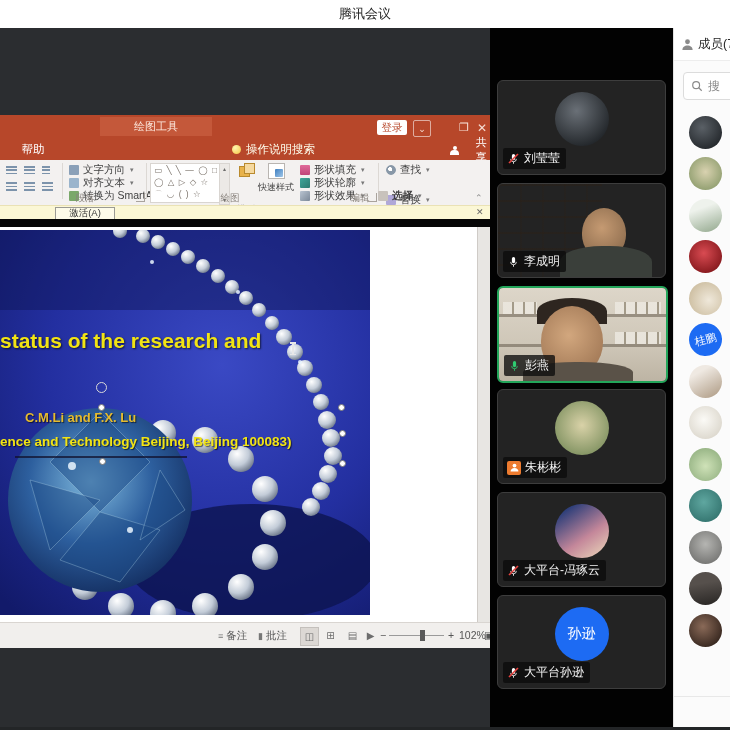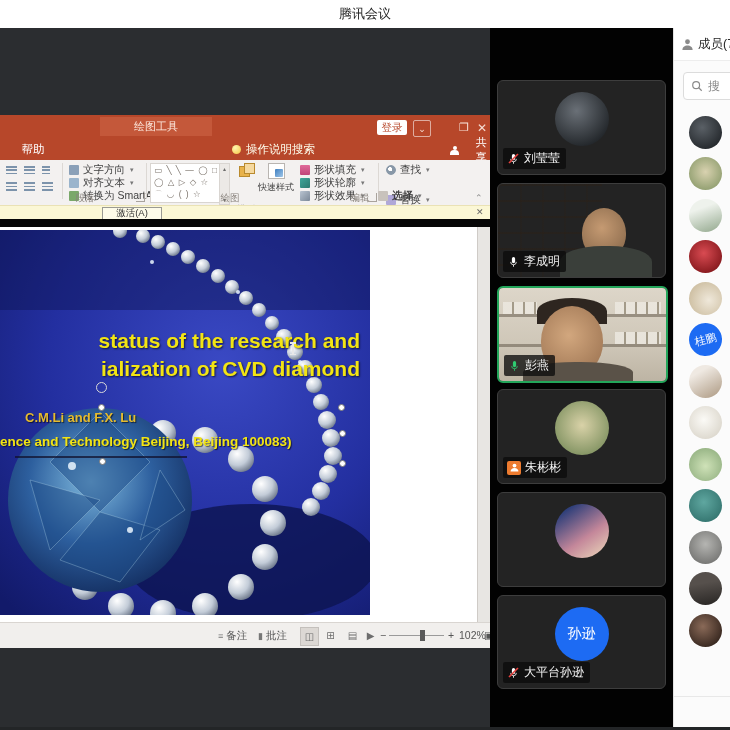--- a/index.html
+++ b/index.html
@@ -55,25 +55,25 @@
   .arr-ic{width:15px;height:14px;position:relative;}
   .arr-ic::before{content:"";position:absolute;left:0;top:3px;width:9px;height:9px;background:#e8b24a;border:1px solid #b98a2e;}
   .arr-ic::after{content:"";position:absolute;left:5px;top:0;width:9px;height:9px;background:#f5d9a0;border:1px solid #b98a2e;}
   .qs-ic{width:15px;height:14px;background:#fff;border:1px solid #b9b5b1;position:relative;}
   .qs-ic::after{content:"";position:absolute;right:1px;bottom:1px;width:8px;height:8px;
      background:linear-gradient(135deg,#3f7fc1,#9fc6e8);border-radius:1px;}
   .collapse{left:475px;top:33px;font-size:9px;color:#8a8a8a;}
   
   .yellowbar{left:0;top:90px;width:490px;height:14px;background:#fbf7d5;border-top:1px solid #eae2b5;}
   .actbtn{left:55px;top:1px;width:58px;height:11px;background:#fdfbe9;border:1px solid #9a9a94;
-          font-size:9.5px;color:#333;display:flex;align-items:center;justify-content:center;margin-left:47px;}
+          font-size:9.5px;color:#333;display:flex;align-items:center;justify-content:center;}
   .ybclose{left:476px;top:1px;font-size:9px;color:#666;}
   .blackstrip{left:0;top:104px;width:490px;height:8px;background:#060606;}
   
-  .canvas{left:0;top:112px;width:490px;height:395px;background:#ffffff;text-align:right;}
+  .canvas{left:0;top:112px;width:490px;height:395px;background:#ffffff;}
   .canvas-right{left:477px;top:0;width:13px;height:395px;background:#e8e6e3;border-left:1px solid #cfcbc7;}
   .slideimg{left:0;top:3px;width:370px;height:385px;overflow:hidden;}
   .sl-title{left:0;width:360px;font-weight:bold;font-size:21px;color:#f2e414;
             text-shadow:1px 1px 2px rgba(0,0,0,.65);white-space:nowrap;}
   .sl-auth{font-weight:bold;color:#e5bb2e;font-size:13px;text-shadow:1px 1px 1px rgba(0,0,0,.6);white-space:nowrap;}
   .sl-aff{font-weight:bold;color:#f2e414;font-size:13.5px;text-shadow:1px 1px 1px rgba(0,0,0,.6);white-space:nowrap;}
   .handle-dot{position:absolute;width:5px;height:5px;border-radius:50%;background:#fff;border:1px solid #777;}
   .rot-handle{position:absolute;width:9px;height:9px;border-radius:50%;border:1.5px solid #d8d8d8;background:transparent;}
   .ibeam{position:absolute;width:1.5px;height:13px;background:#e8e8e8;}
   .ibeam::before,.ibeam::after{content:"";position:absolute;left:-2.5px;width:6.5px;height:1.5px;background:#e8e8e8;}
@@ -328,21 +328,20 @@
           <g fill="#eaf6ff" opacity="0.85">
             <circle cx="72" cy="236" r="4"></circle>
               <circle cx="130" cy="300" r="3"></circle>
             <circle cx="152" cy="32" r="2"></circle>
               <circle cx="238" cy="62" r="2"></circle>
               <circle cx="300" cy="132" r="2"></circle>
           </g>
         </svg>
 
         <div class="sl-title abs" style="top:99px;">status of the research and</div>
-        <div class="sl-title abs" style="top:127px;">ialization of CVD diamond</div>
         <div class="sl-auth abs" style="left:25px;top:180px;">C.M.Li and F.X. Lu</div>
         <div class="sl-aff abs" style="left:0;top:204px;">ence and Technology Beijing, Beijing 100083)</div>
         <div class="underline-seg" style="left:15px;top:226px;width:172px;"></div>
 
         <div class="rot-handle" style="left:96px;top:152px;"></div>
         <div class="handle-dot" style="left:98px;top:174px;"></div>
         <div class="handle-dot" style="left:338px;top:174px;"></div>
         <div class="handle-dot" style="left:339px;top:200px;"></div>
         <div class="handle-dot" style="left:339px;top:230px;"></div>
         <div class="handle-dot" style="left:99px;top:228px;"></div>
@@ -439,20 +438,31 @@
             <circle cx="4.5" cy="2.6" r="1.9" fill="#fff"></circle>
             <path d="M0.6 8.6c0-2.2 1.7-3.6 3.9-3.6s3.9 1.4 3.9 3.6z" fill="#fff"></path>
           </svg>
       </span>
       <span>朱彬彬</span>
     </div>
   </div>
 
   <div class="vt" style="top:464px;">
     <div class="vavatar av-woman"></div>
+    <div class="vbadge">
+      <span class="micbox">
+        <svg width="13" height="13" viewBox="0 0 16 16">
+            <rect x="6" y="2.5" width="4" height="7.5" rx="2" fill="#fff"></rect>
+            <path d="M4.5 8.5a3.5 3.5 0 0 0 7 0" stroke="#fff" fill="none"></path>
+            <line x1="8" y1="12" x2="8" y2="14.5" stroke="#fff"></line>
+            <line x1="2.5" y1="13.5" x2="13.5" y2="2.5" stroke="#e5413e" stroke-width="2"></line>
+          </svg>
+      </span>
+      <span>大平台-冯琢云</span>
+    </div>
   </div>
 
   <div class="vt" style="top:567px;height:92px;">
     <div class="vavatar av-blue">
       <span>孙逊</span>
     </div>
     <div class="vbadge">
       <span class="micbox">
         <svg width="13" height="13" viewBox="0 0 16 16">
             <rect x="6" y="2.5" width="4" height="7.5" rx="2" fill="#fff"></rect>

